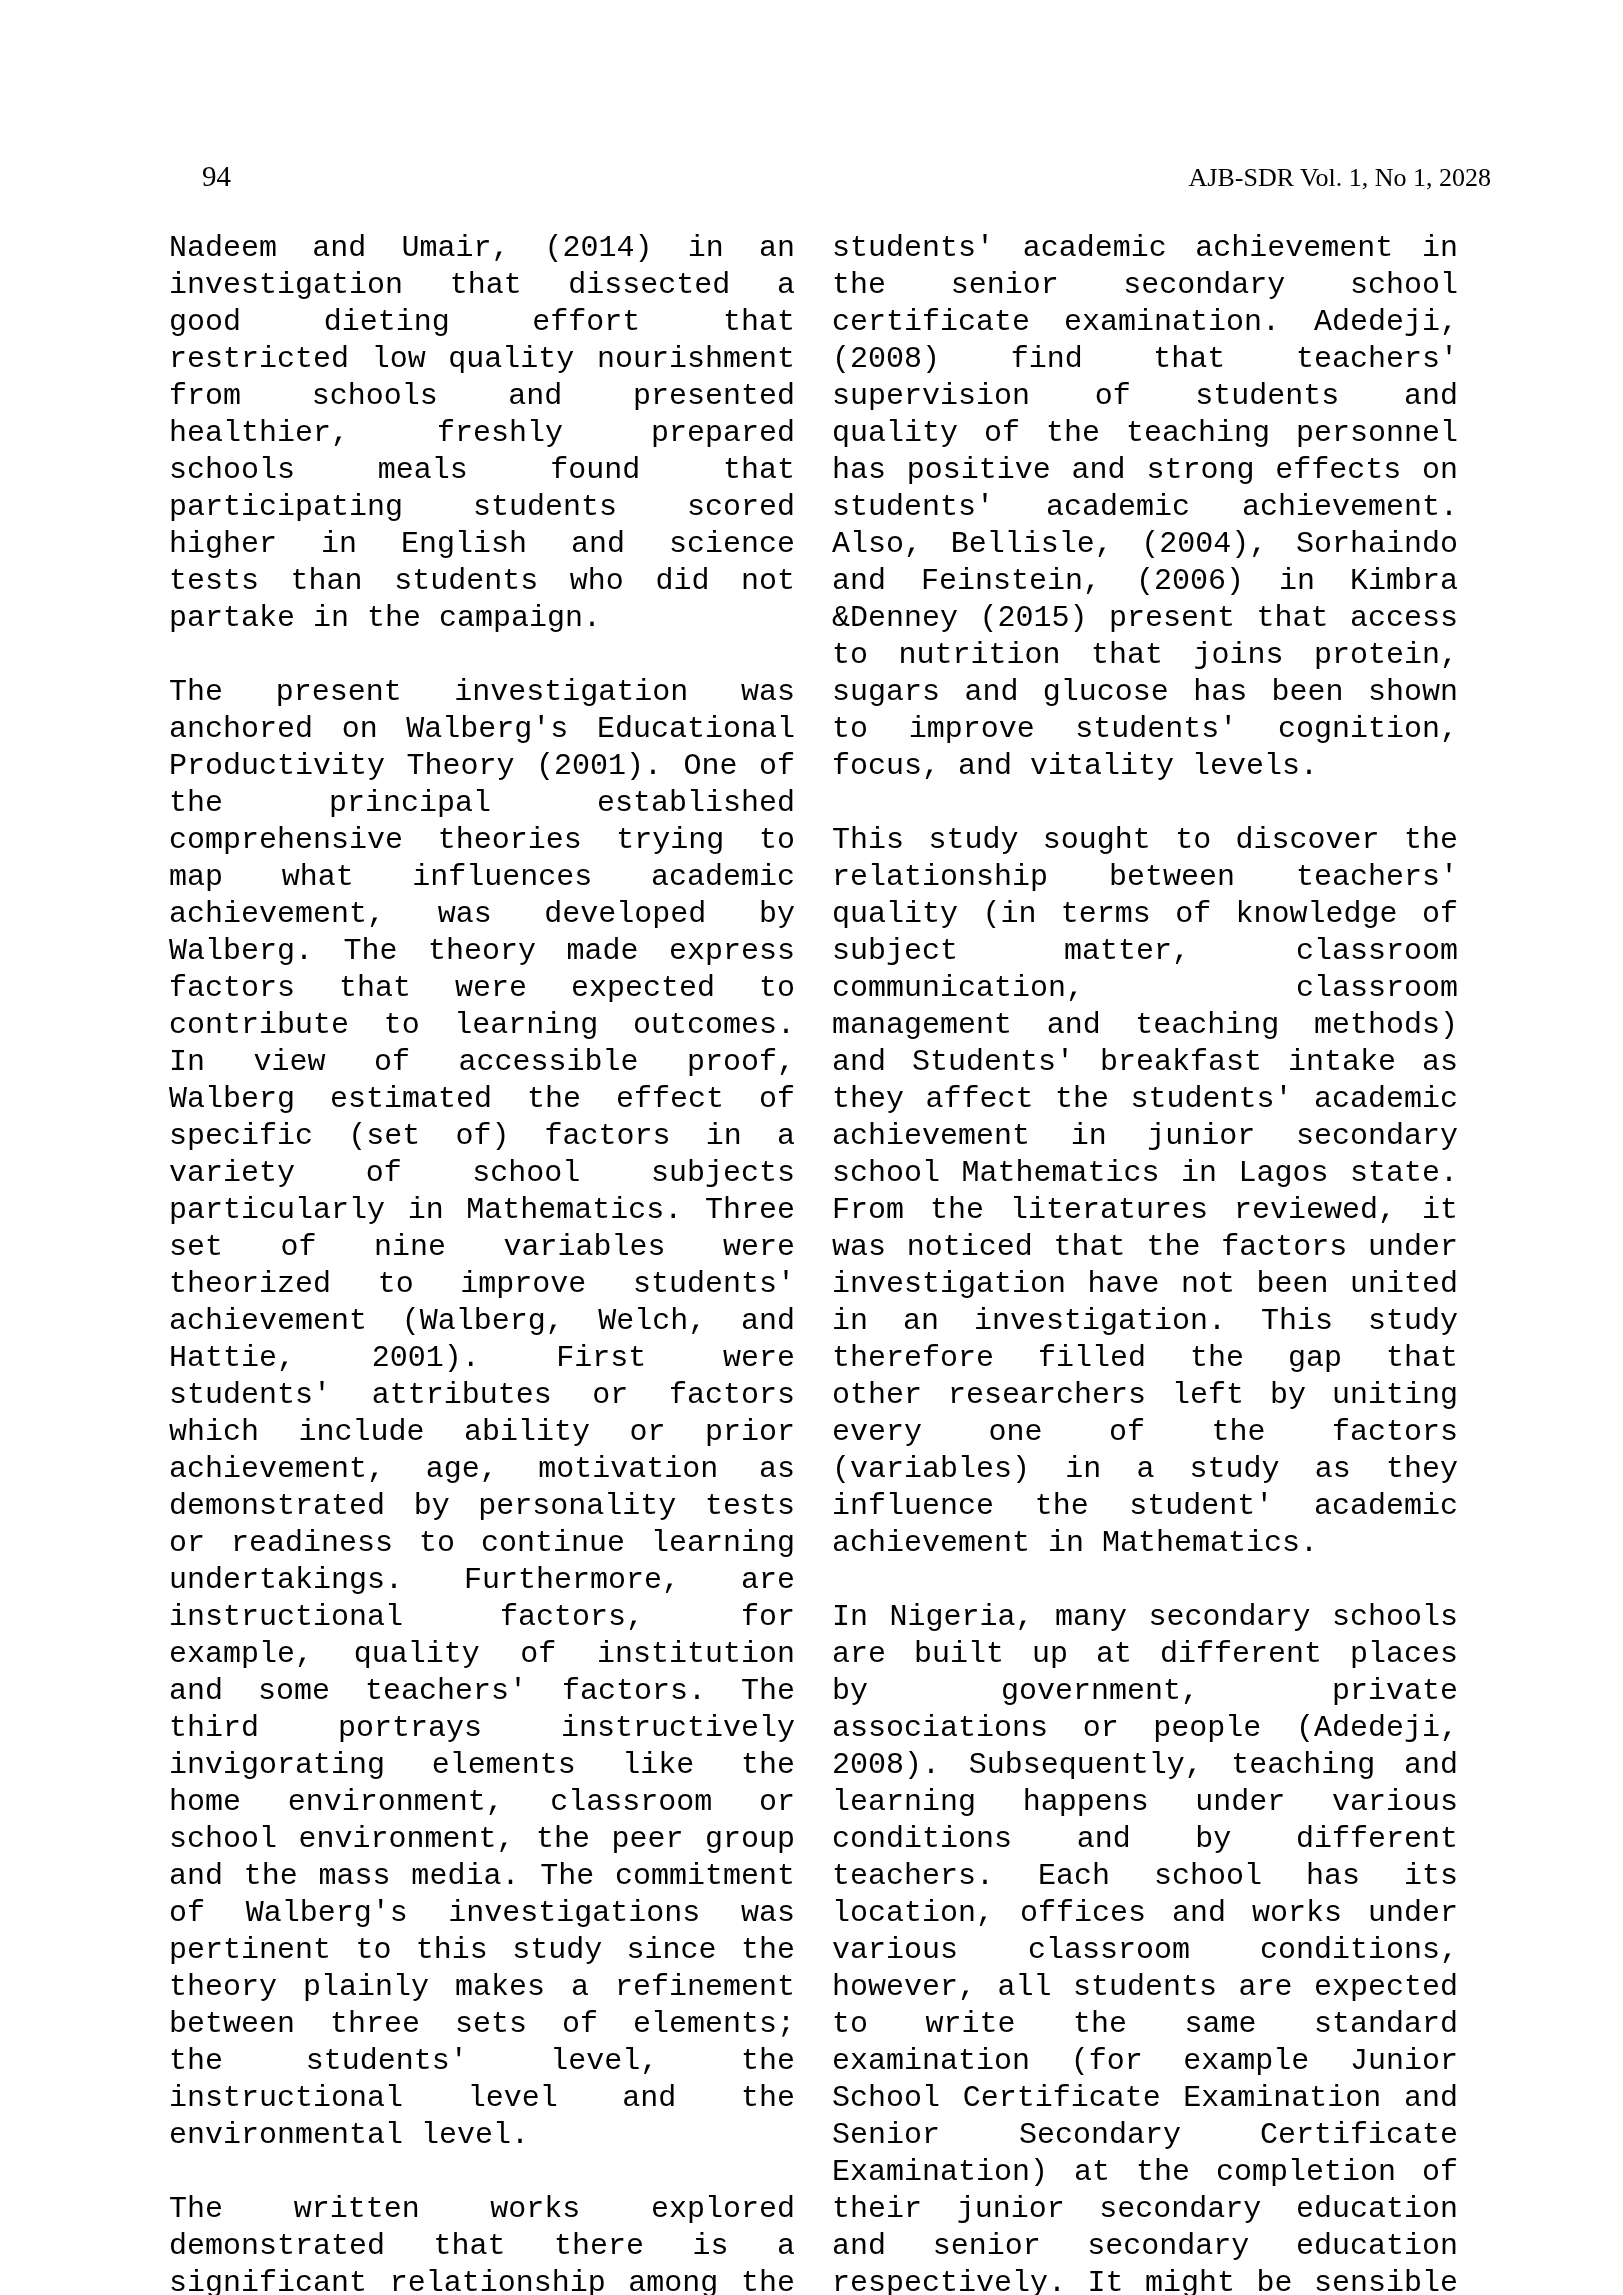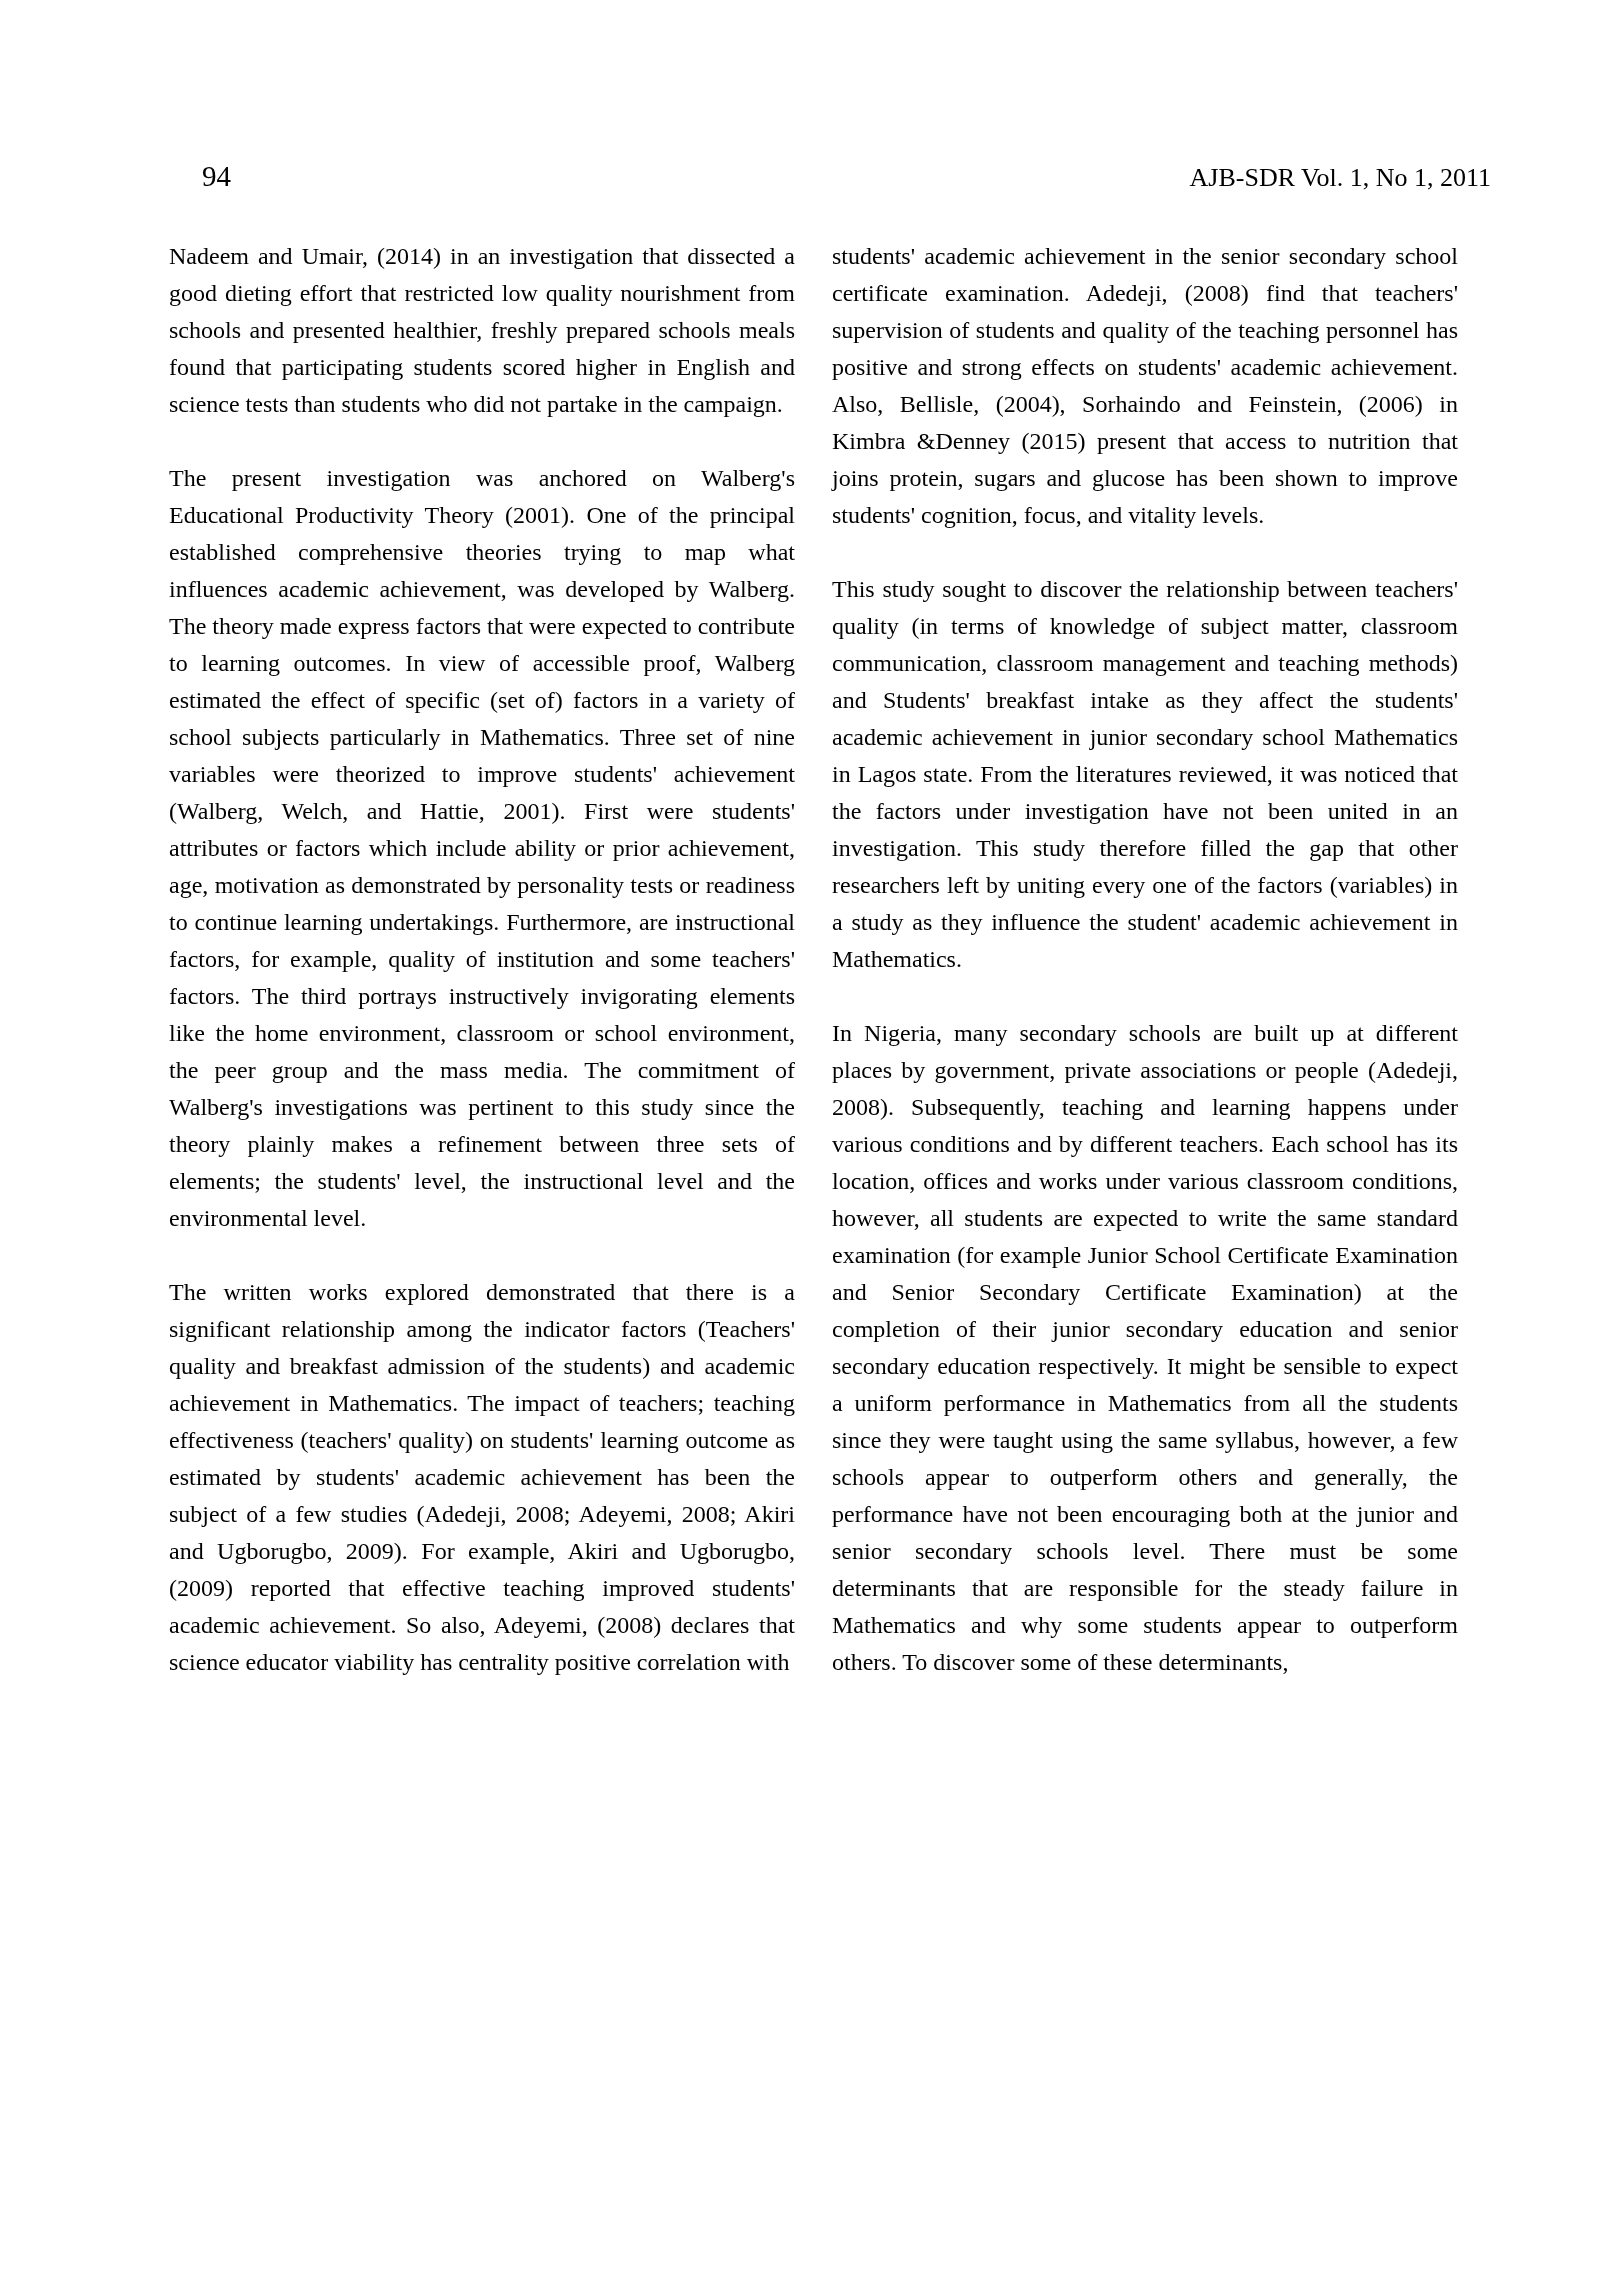--- a/index.html
+++ b/index.html
@@ -39,38 +39,39 @@
     top: 222px;
     left: 169px;
     width: 1289px;
     display: flex;
     gap: 37px;
   }
   .col {
     width: 626px;
   }
   .col p {
-    margin: 16px 0 37px 0;
-    font-size: 24px;
+    margin: 8px 0 37px 0;
+    font-size: 30px;
     line-height: 37px;
     text-align: justify;
     text-justify: inter-word;
+    font-family: Liberation Mono, monospace;
   }
   .col p:last-child {
     margin-bottom: 0;
   }
 </style>
 </head>
 <body>
 
 <div class="page">
 
   <div class="header">
     <span class="page-number">94</span>
-    <span class="journal-ref">AJB-SDR Vol. 1, No 1, 2011</span>
+    <span class="journal-ref">AJB-SDR Vol. 1, No 1, 2028</span>
   </div>
 
   <div class="columns">
 
     <div class="col">
       <p>Nadeem and Umair, (2014) in an investigation that dissected a good dieting effort that restricted low quality nourishment from schools and presented healthier, freshly prepared schools meals found that participating students scored higher in English and science tests than students who did not partake in the campaign.</p>
       <p>The present investigation was anchored on Walberg's Educational Productivity Theory (2001). One of the principal established comprehensive theories trying to map what influences academic achievement, was developed by Walberg. The theory made express factors that were expected to contribute to learning outcomes. In view of accessible proof, Walberg estimated the effect of specific (set of) factors in a variety of school subjects particularly in Mathematics. Three set of nine variables were theorized to improve students' achievement (Walberg, Welch, and Hattie, 2001). First were students' attributes or factors which include ability or prior achievement, age, motivation as demonstrated by personality tests or readiness to continue learning undertakings. Furthermore, are instructional factors, for example, quality of institution and some teachers' factors. The third portrays instructively invigorating elements like the home environment, classroom or school environment, the peer group and the mass media. The commitment of Walberg's investigations was pertinent to this study since the theory plainly makes a refinement between three sets of elements; the students' level, the instructional level and the environmental level.</p>
       <p>The written works explored demonstrated that there is a significant relationship among the indicator factors (Teachers' quality and breakfast admission of the students) and academic achievement in Mathematics. The impact of teachers; teaching effectiveness (teachers' quality) on students' learning outcome as estimated by students' academic achievement has been the subject of a few studies (Adedeji, 2008; Adeyemi, 2008; Akiri and Ugborugbo, 2009). For example, Akiri and Ugborugbo, (2009) reported that effective teaching improved students' academic achievement. So also, Adeyemi, (2008) declares that science educator viability has centrality positive correlation with</p>
     </div>
 

